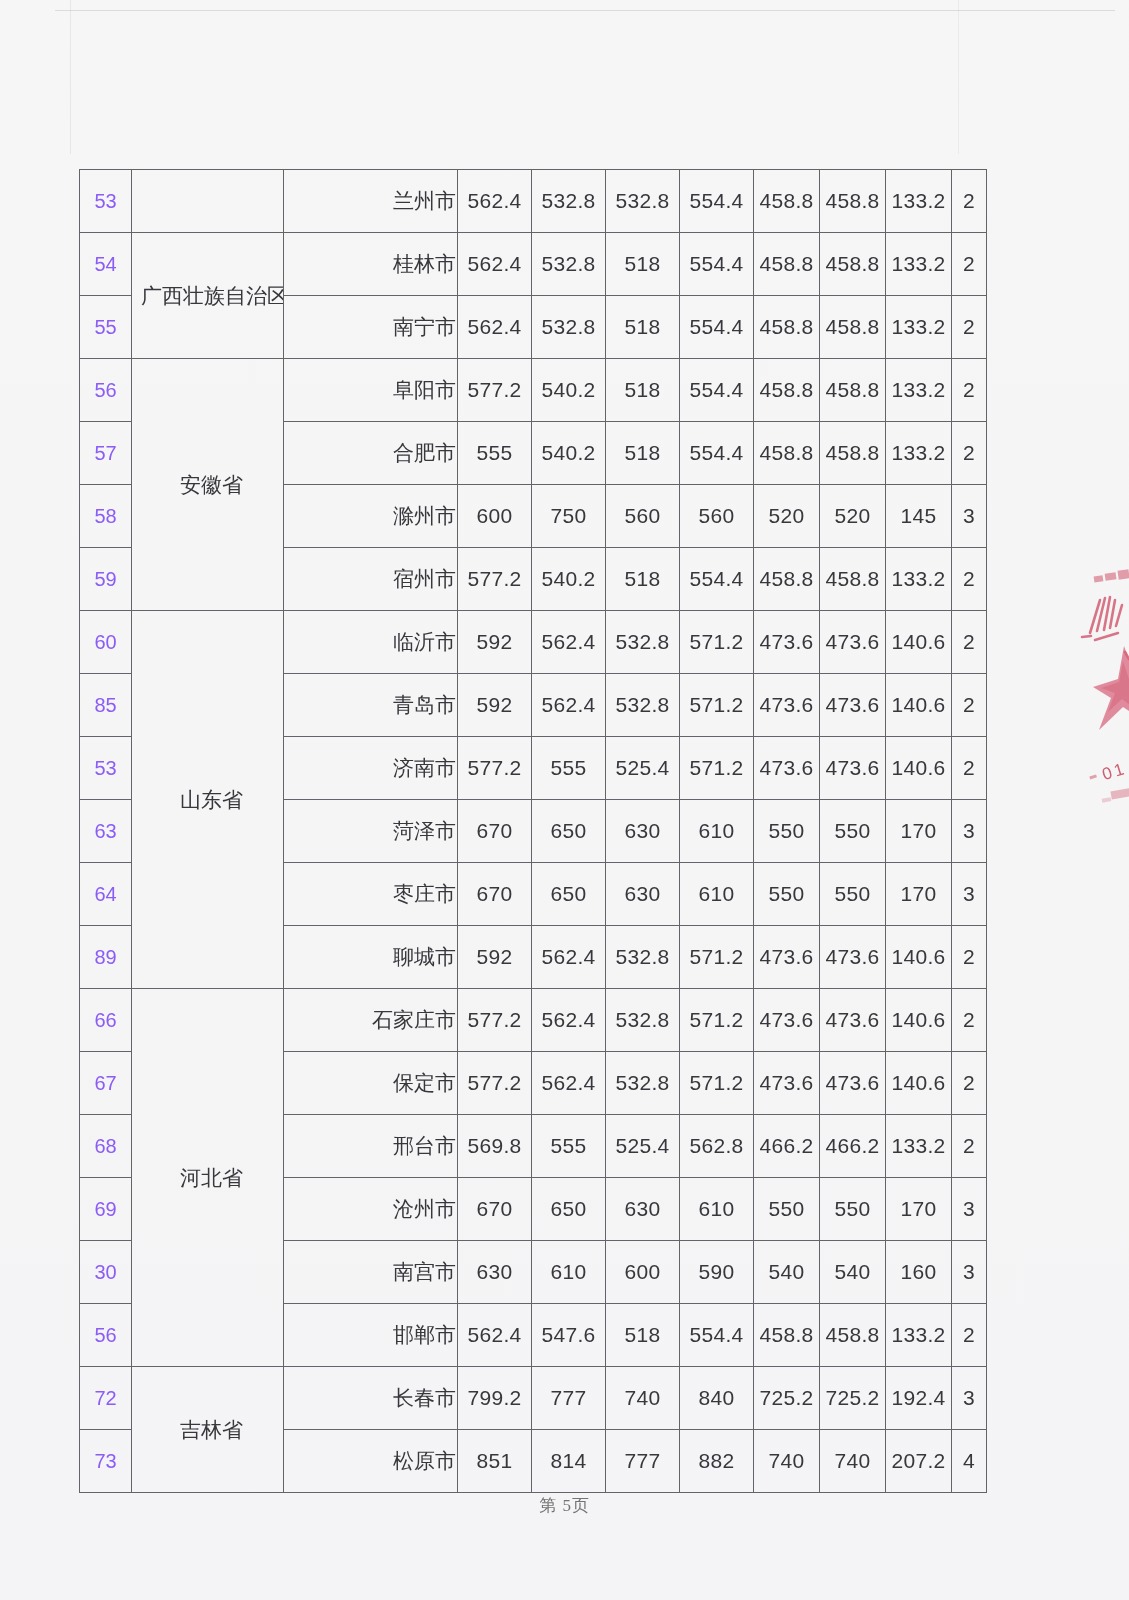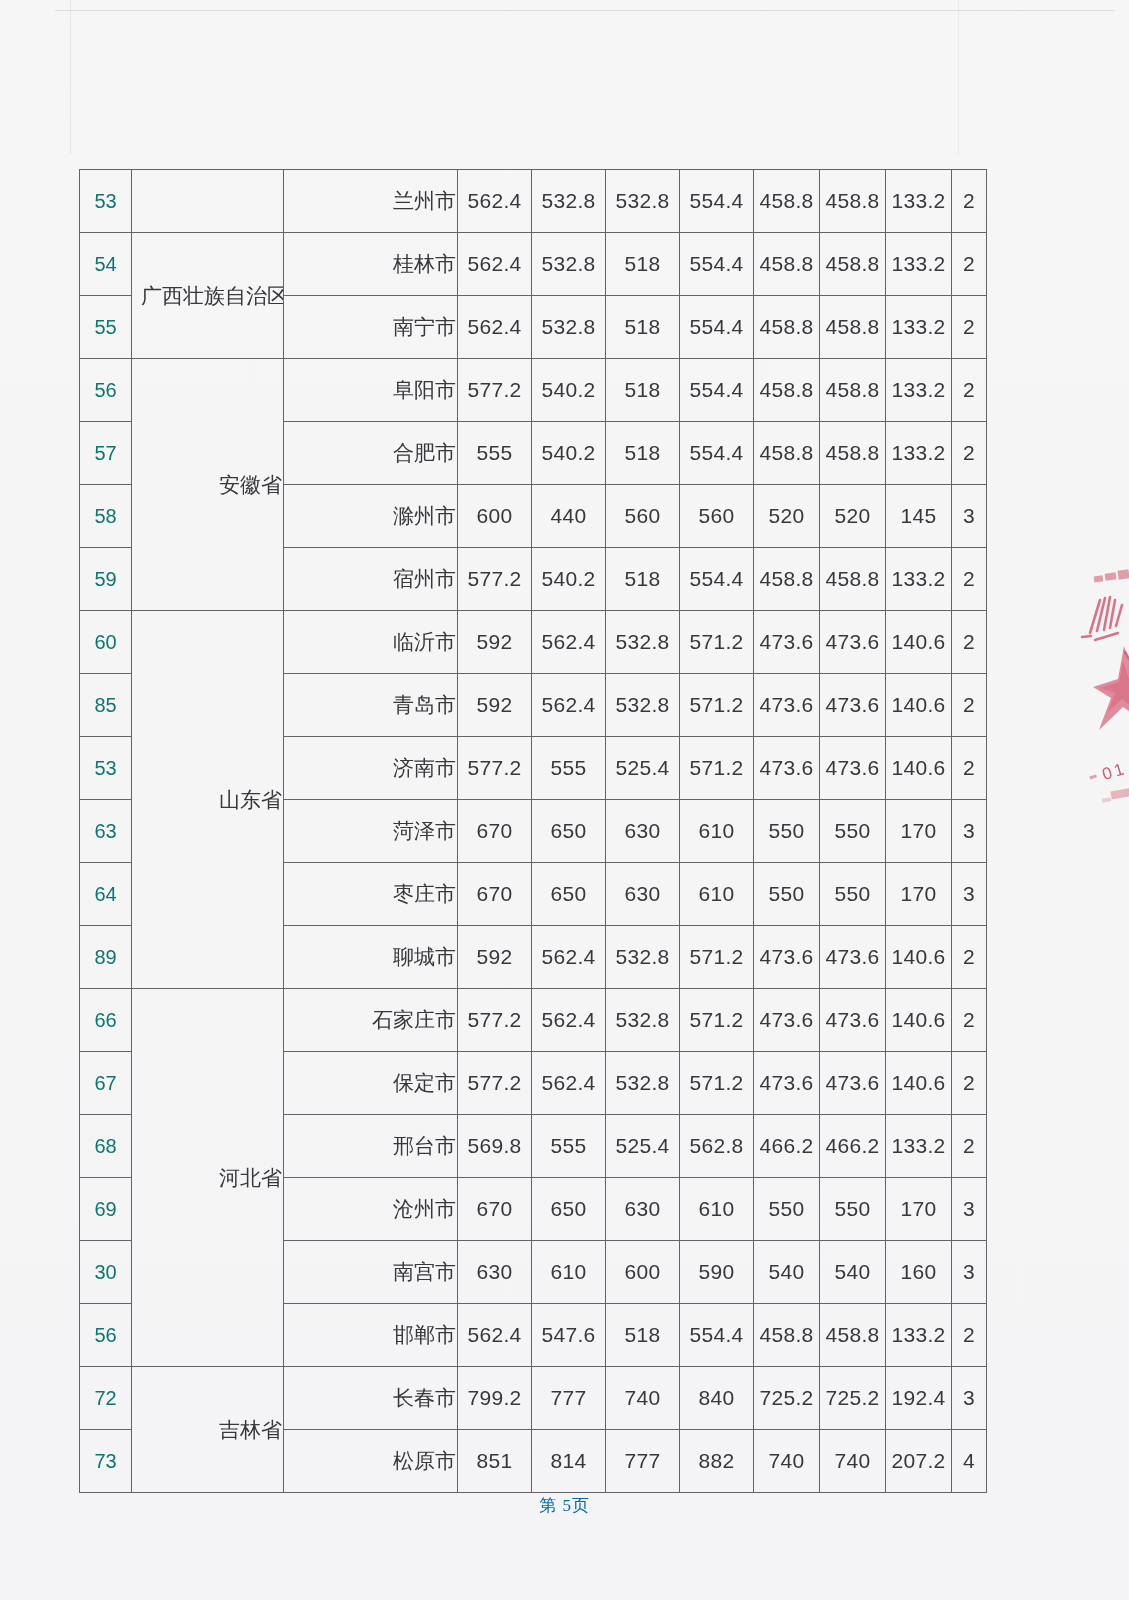--- a/index.html
+++ b/index.html
@@ -17,30 +17,30 @@
     position:absolute;left:79px;top:169px;width:907px;
     border-collapse:collapse;table-layout:fixed;
   }
   .price-table td{
     border:1px solid #63636a;
     height:60px;
     font-size:21px;color:#37373c;
     vertical-align:middle;
     overflow:hidden;white-space:nowrap;
   }
-  td.c-index{text-align:center;font-size:20px;color:#0f766e;}
-  td.c-province{text-align:right;padding-left:9px;}
+  td.c-index{text-align:center;font-size:20px;color:#8b5cf6;}
+  td.c-province{text-align:center;padding-left:9px;}
   td.c-city{text-align:right;padding-left:14px;}
   td.c-num{text-align:center;letter-spacing:.3px;}
 
   .page-footer{
     position:absolute;left:0;top:1494px;width:100%;
     text-align:center;
     font-family:"Liberation Serif","DejaVu Serif",serif;
-    font-size:17px;color:#0369a1;letter-spacing:1px;
+    font-size:17px;color:#737373;letter-spacing:1px;
   }
 
   .stamp{position:absolute;right:0;top:560px;width:58px;height:256px;pointer-events:none;}
 </style>
 </head>
 <body>
 
 <div class="scan-hline"></div>
 <div class="scan-vline-a"></div>
 <div class="scan-vline-b"></div>
@@ -120,21 +120,21 @@
         <td class="c-num">554.4</td>
         <td class="c-num">458.8</td>
         <td class="c-num">458.8</td>
         <td class="c-num">133.2</td>
         <td class="c-num">2</td>
       </tr>
       <tr>
         <td class="c-index">58</td>
         <td class="c-city">滁州市</td>
         <td class="c-num">600</td>
-        <td class="c-num">440</td>
+        <td class="c-num">750</td>
         <td class="c-num">560</td>
         <td class="c-num">560</td>
         <td class="c-num">520</td>
         <td class="c-num">520</td>
         <td class="c-num">145</td>
         <td class="c-num">3</td>
       </tr>
       <tr>
         <td class="c-index">59</td>
         <td class="c-city">宿州市</td>

